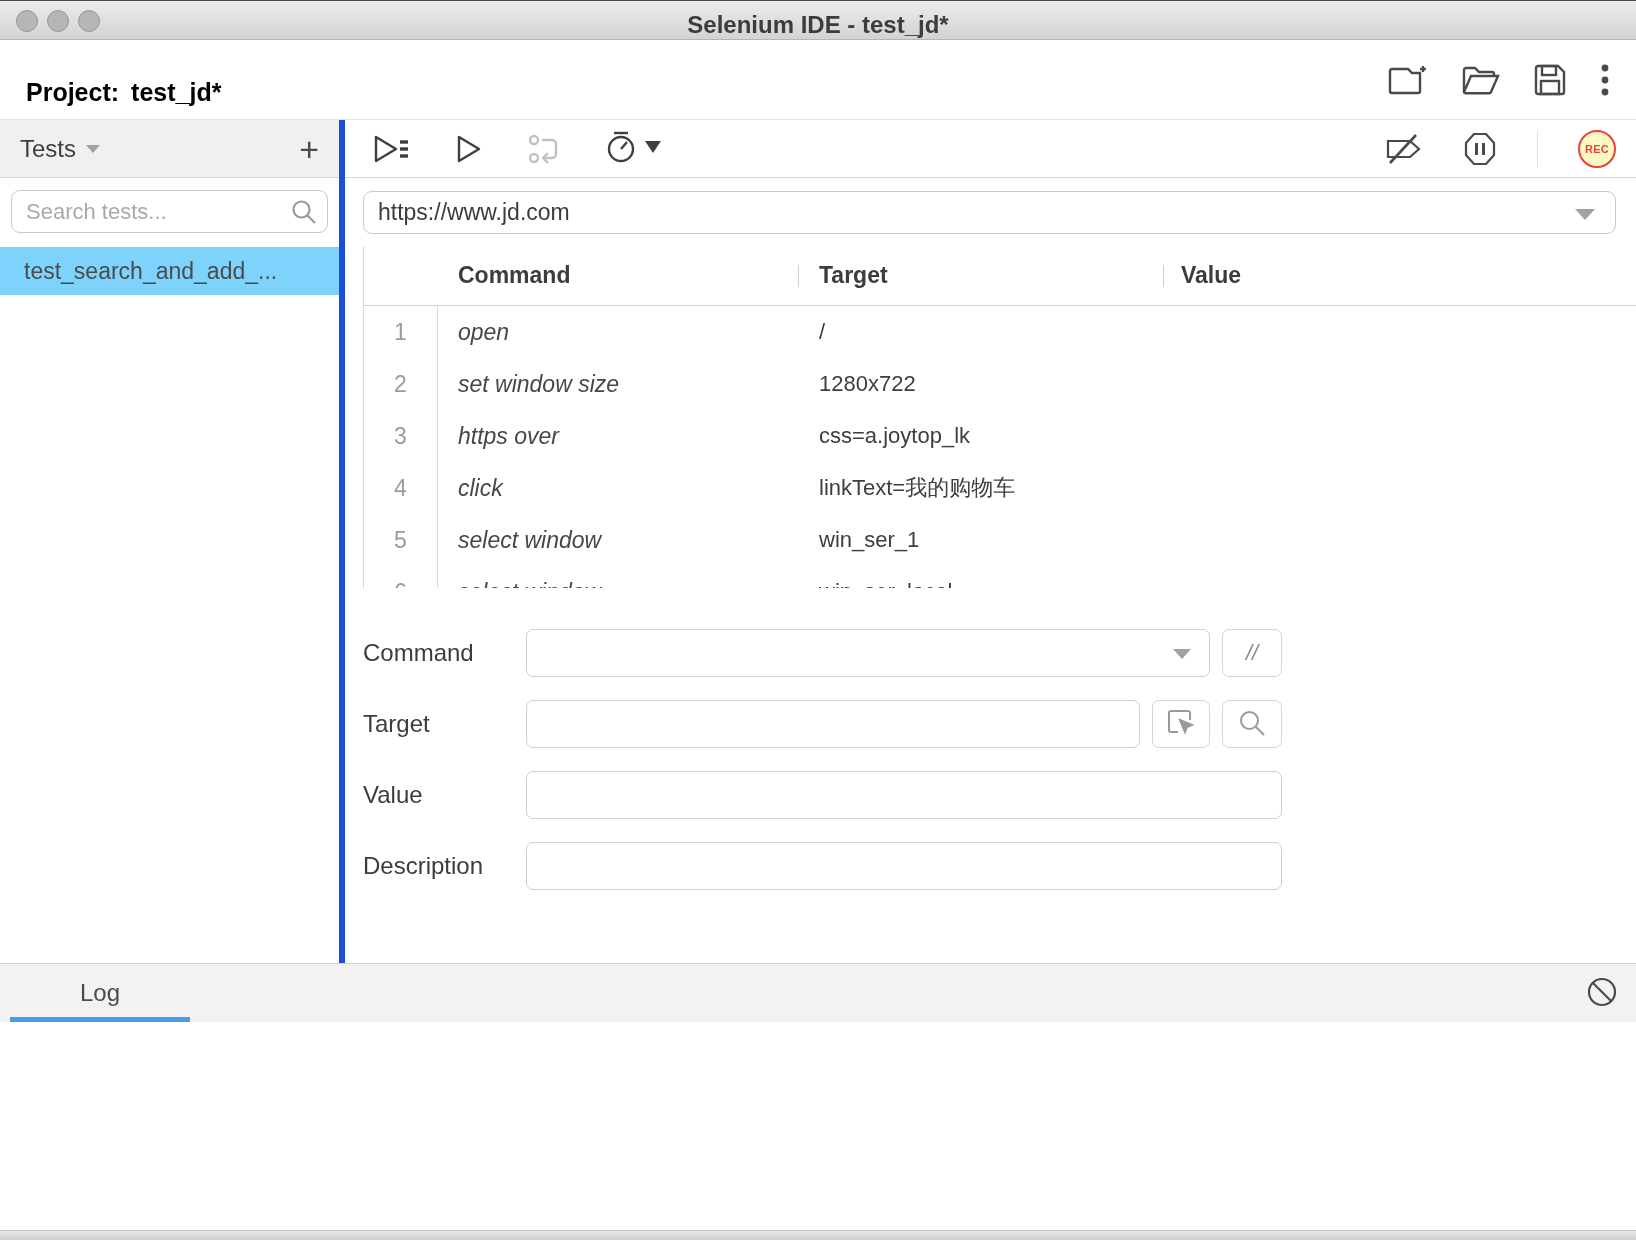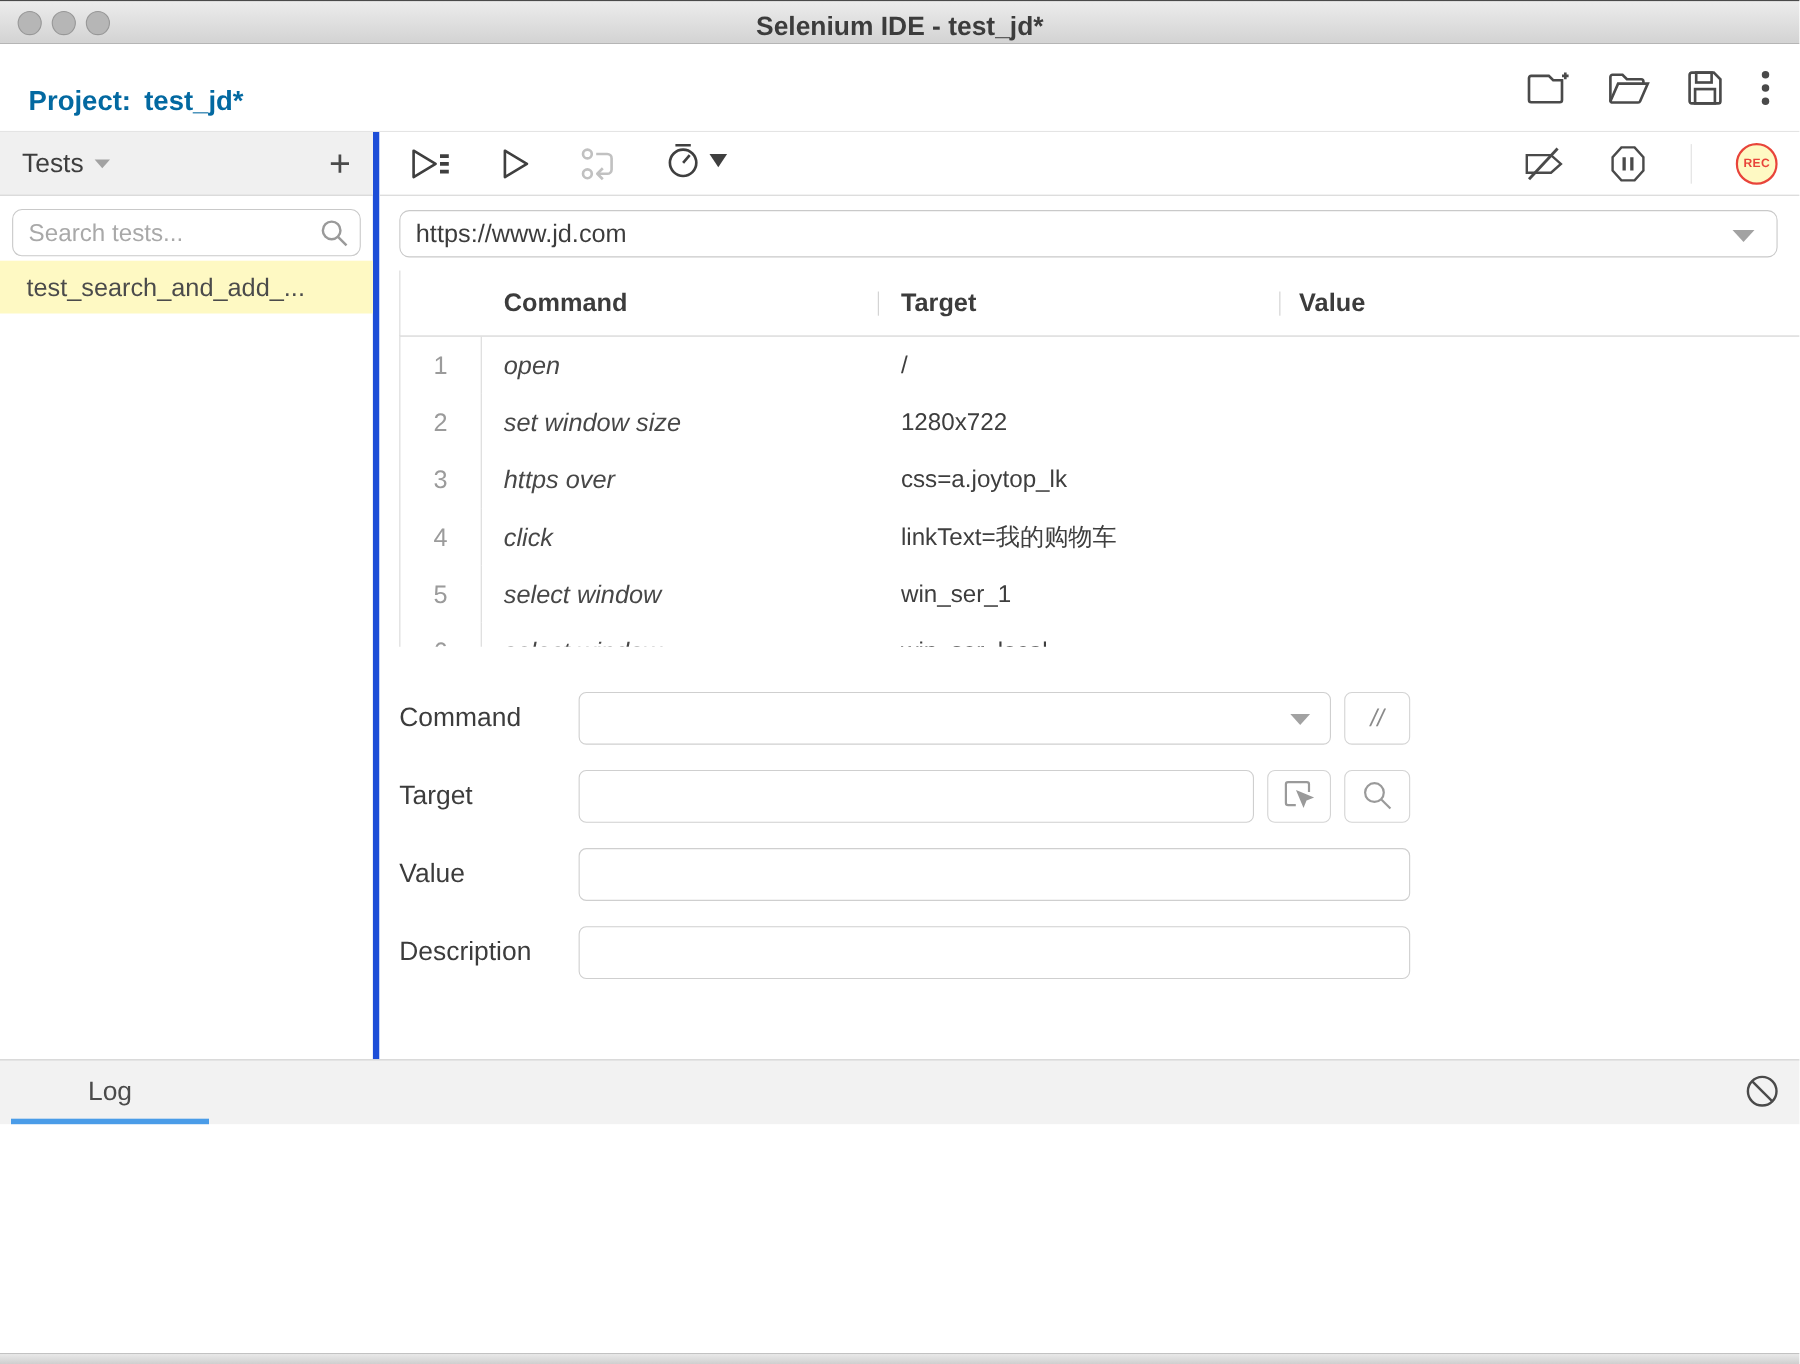--- a/index.html
+++ b/index.html
@@ -21,21 +21,21 @@
   .traffic { position:absolute; left:16px; top:9px; display:flex; gap:9px; }
   .light { width:22px; height:22px; border-radius:50%; background:#b6b6b6; border:1px solid #979797; }
   .win-title { font-size:24px; font-weight:700; color:#3c3c3c; }
 
   
   .project-header {
     height:80px; flex:0 0 80px; background:#fff;
     display:flex; align-items:center; padding:0 26px;
     border-bottom:1px solid #e4e4e4;
   }
-  .project-title { font-size:25px; font-weight:700; color:#0369a1;margin-top:25px; }
+  .project-title { font-size:25px; font-weight:700; color:#000000;margin-top:25px; }
   .project-title .name { margin-left:12px; }
   .header-spacer { flex:1; }
   .hdr-icons { display:flex; align-items:center; gap:34px; }
   .icon-btn { background:none; border:none; padding:0; cursor:pointer; display:flex; align-items:center; justify-content:center; }
   .icon-btn svg { display:block; }
 
   
   .content { flex:0 0 843px; height:843px; display:flex; }
 
   
@@ -45,30 +45,30 @@
     display:flex; align-items:center; padding:0 20px;
   }
   .tests-label { font-size:24px; color:#3e3e3e; }
   .caret-down-sm {
     width:0; height:0; margin-left:10px;
     border-left:7px solid transparent; border-right:7px solid transparent;
     border-top:8px solid #a2a2a2;
   }
   .tests-spacer { flex:1; }
   .add-test { font-size:34px; font-weight:300; color:#4a4a4a; background:none; border:none; line-height:1; cursor:pointer; }
-  .search-wrap { padding:12px 11px 4px 11px; position:relative; }
+  .search-wrap { padding:12px 11px 14px 11px; position:relative; }
   .search-input {
     width:100%; height:43px; border:1px solid #c9c9c9; border-radius:9px;
     font-family:inherit; font-size:22px; color:#3e3e3e; padding:0 44px 0 14px; outline:none;
   }
   .search-input::placeholder { color:#a9a9a9; }
   .search-icon { position:absolute; right:22px; top:21px; }
   .test-list { flex:1; }
   .test-item { height:48px; display:flex; align-items:center; padding-left:24px; font-size:23px; color:#4b4b4b; cursor:pointer; }
-  .test-item.selected { background:#fef9c3;align-items:center; }
+  .test-item.selected { background:#7dd3fc;align-items:center; }
 
   
   .main { flex:1; display:flex; flex-direction:column; background:#fff; min-width:0; }
   .toolbar {
     height:58px; flex:0 0 58px; border-bottom:1px solid #d5d5d5;
     display:flex; align-items:center; padding:0 20px 0 27px;
   }
   .tb-left { display:flex; align-items:center; gap:46px; }
   .tb-spacer { flex:1; }
   .tb-right { display:flex; align-items:center; gap:40px; }

